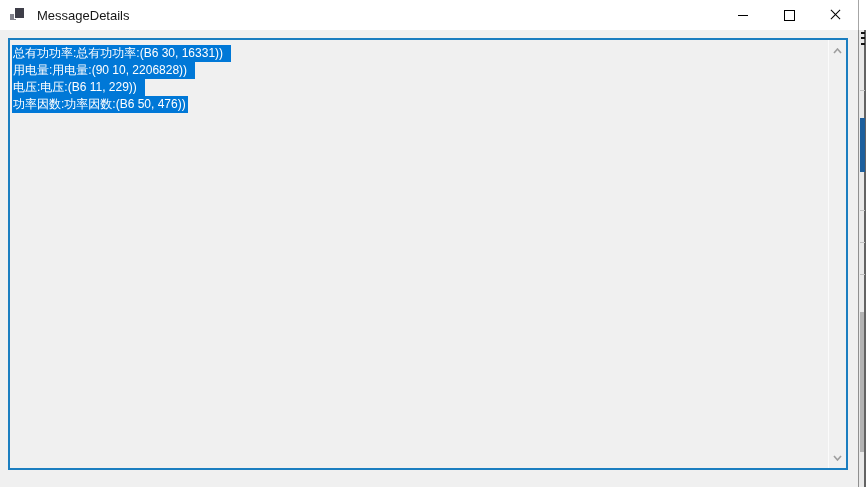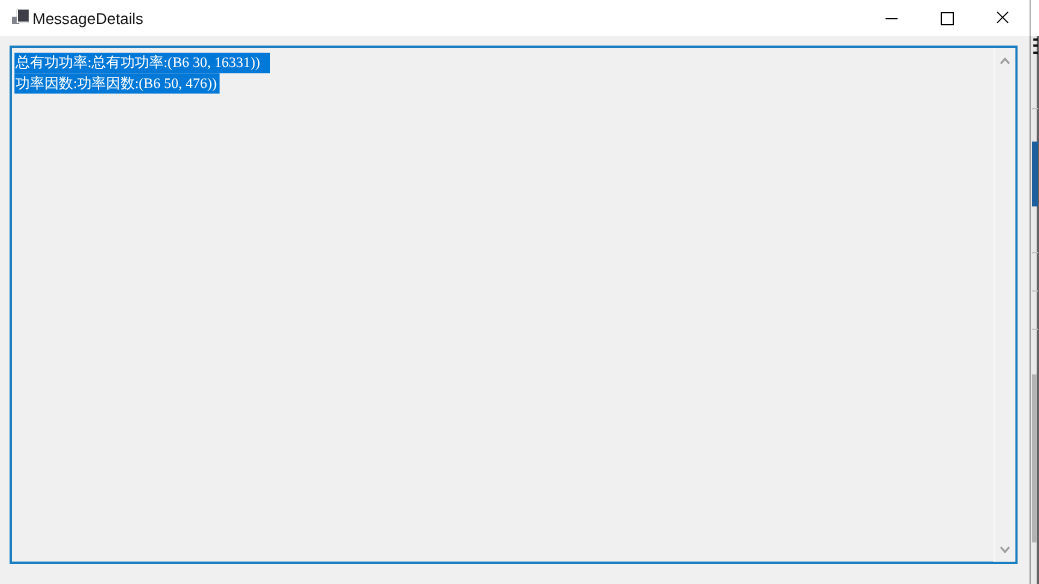--- a/index.html
+++ b/index.html
@@ -10,40 +10,40 @@
   }
   
   .window{position:absolute;left:0;top:0;width:858px;height:487px;background:#f0f0f0;}
   .titlebar{
     position:absolute;left:0;top:0;width:858px;height:30px;background:#ffffff;
     display:flex;align-items:center;
   }
   .app-icon{position:relative;width:14px;height:14px;margin-left:10px;flex:0 0 auto;}
   .app-icon .sq-small{position:absolute;left:0;top:6px;width:6px;height:6px;background:#83838d;}
   .app-icon .sq-big{position:absolute;left:4px;top:0;width:9px;height:10px;background:#3e3e49;border-left:1px solid #ffffff;border-bottom:1px solid #ffffff;}
-  .title-text{margin-left:3px;font-size:13px;color:#161616;white-space:nowrap;}
+  .title-text{margin-left:13px;font-size:13px;color:#161616;white-space:nowrap;}
   .win-controls{position:absolute;right:0;top:0;height:30px;display:flex;}
   .win-btn{width:46px;height:30px;display:flex;align-items:center;justify-content:center;background:#ffffff;}
   .glyph-min{width:10px;height:0;border-top:1px solid #000;}
   .glyph-max{width:9px;height:9px;border:1px solid #000;background:transparent;}
   .glyph-close{width:10px;height:10px;position:relative;}
   .glyph-close:before,.glyph-close:after{
     content:"";position:absolute;left:-1px;top:4px;width:13px;height:1px;background:#000;
   }
   .glyph-close:before{transform:rotate(45deg);}
   .glyph-close:after{transform:rotate(-45deg);}
   
   .client{position:absolute;left:0;top:30px;width:858px;height:457px;background:#f0f0f0;}
   .textbox{
     position:absolute;left:8px;top:8px;width:840px;height:432px;
     border:2px solid #1b7ec0;background:#f0f0f0;box-sizing:border-box;
   }
   .textbox-inner{
     position:absolute;left:0;top:0;right:17px;bottom:0;
-    padding:4px 0 0 2px;overflow:hidden;font-family:Liberation Serif, serif;
+    padding:4px 0 0 2px;overflow:hidden;
   }
   .msg-line{height:17px;line-height:16px;white-space:nowrap;}
   .msg-line .sel{
     display:inline-block;background:#0078d7;color:#ffffff;
     font-size:12px;padding:0 8px 1px 1px;
   }
   .msg-line .sel.last{padding-right:2px;}
   
   .tb-scrollbar{
     position:absolute;top:0;right:0;bottom:0;width:17px;
@@ -83,20 +83,22 @@
         <div class="win-btn" title="Close">
           <div class="glyph-close"></div>
         </div>
       </div>
     </div>
 
     <div class="client">
       <div class="textbox">
         <div class="textbox-inner">
             <div class="msg-line"><span class="sel">总有功功率:总有功功率:(B6 30, 16331))</span></div>
+            <div class="msg-line"><span class="sel">用电量:用电量:(90 10, 2206828))</span></div>
+            <div class="msg-line"><span class="sel">电压:电压:(B6 11, 229))</span></div>
             <div class="msg-line"><span class="sel last">功率因数:功率因数:(B6 50, 476))</span></div>
           </div>
         <div class="tb-scrollbar">
           <div class="sb-arrow up">
             <svg width="9" height="6" viewBox="0 0 9 6">
               <path d="M1 5 L4.5 1 L8 5" fill="none" stroke="#9e9e9e" stroke-width="1.6"></path>
             </svg>
           </div>
           <div class="sb-arrow down">
             <svg width="9" height="6" viewBox="0 0 9 6">

